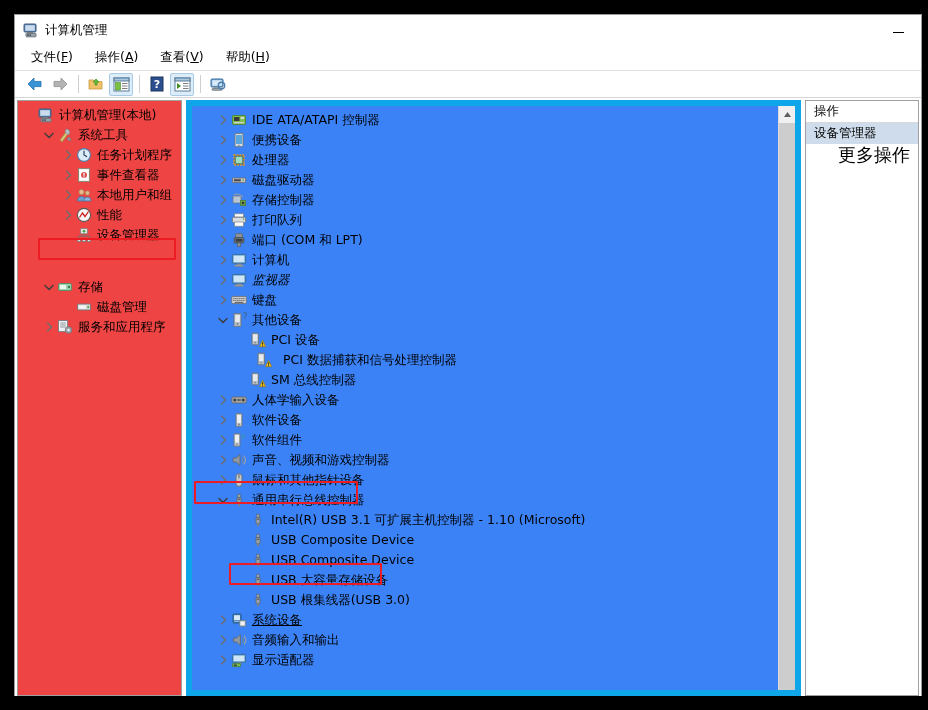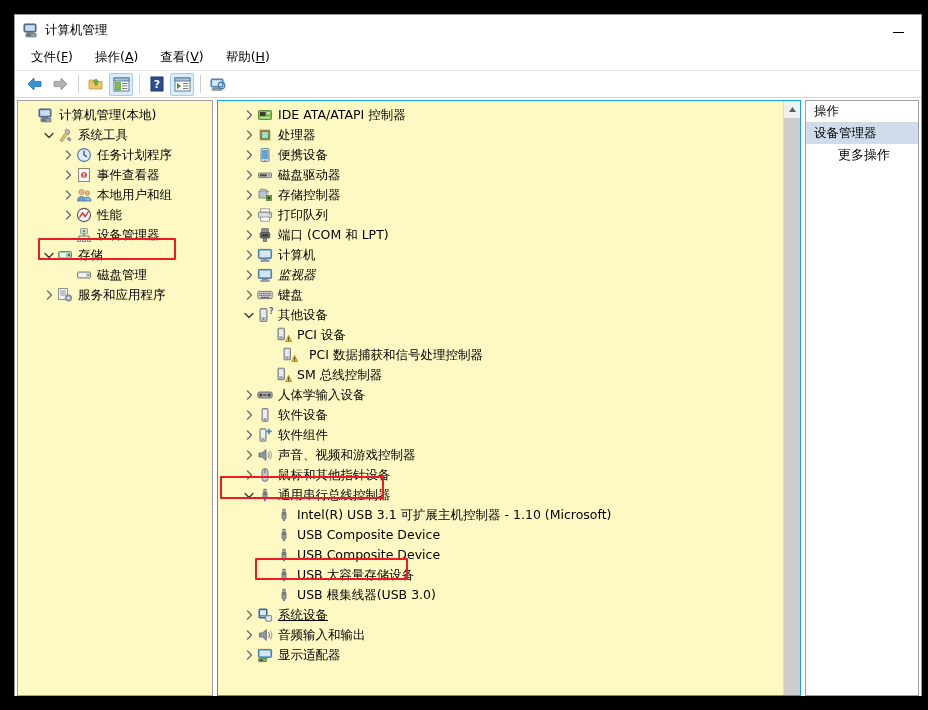--- a/index.html
+++ b/index.html
@@ -93,32 +93,32 @@
 
   
   .body {
     flex: 1 1 auto;
     display: flex;
     min-height: 0;
     background: #ffffff;
     padding: 2px 2px 0 2px;
   }
   .pane-left {
-    width: 196px;
+    width: 165px;
     border: 1px solid #a0a0a0;
-    background: #fef9c3;
+    background: #ef4444;
     overflow: hidden;
     position: relative;
     flex: 0 0 auto;
   }
   .splitter { width: 4px; flex: 0 0 auto; background: #ffffff; }
   .pane-mid {
     flex: 1 1 auto;
-    border: 1px solid #0ea5e9;
-    background: #fef9c3;
+    border: 6px solid #0ea5e9;
+    background: #3b82f6;
     position: relative;
     overflow: hidden;
     min-width: 0;
   }
   .splitter2 { width: 4px; flex: 0 0 auto; background: #ffffff; }
   .pane-right {
     width: 114px;
     border: 1px solid #a0a0a0;
     background: #ffffff;
     flex: 0 0 auto;
@@ -170,21 +170,21 @@
     background: #cfdceb;
     display: flex; align-items: center;
     padding-left: 8px;
     font-size: 12.5px;
     color: #000;
   }
   .rp-item {
     height: 21px;
     display: flex; align-items: center;
     padding-left: 32px;
-    font-size: 13px;
+    font-size: 18px;
     color: #000;
   }
 
   
   .vscroll {
     position: absolute;
     right: 0; top: 0; bottom: 0;
     width: 17px;
     background: #f0f0f0;
     border-left: 1px solid #dcdcdc;
@@ -398,21 +398,21 @@
                 <rect x="4.6" y="1.6" width="6.8" height="5.2" rx="0.7" fill="#e8e8e8" stroke="#787878" stroke-width="0.8"></rect>
                 <circle cx="8" cy="4.2" r="1.3" fill="#3aa13a"></circle>
                 <path d="M8 6.8 V9 M3 12 V9 H13 V12" stroke="#707070" stroke-width="1" fill="none"></path>
                 <rect x="1.6" y="11.6" width="3" height="3" fill="#e0e0e0" stroke="#787878" stroke-width="0.8"></rect>
                 <rect x="6.5" y="11.6" width="3" height="3" fill="#e0e0e0" stroke="#787878" stroke-width="0.8"></rect>
                 <rect x="11.4" y="11.6" width="3" height="3" fill="#e0e0e0" stroke="#787878" stroke-width="0.8"></rect>
               </svg>
             </span>
             <span class="lbl">设备管理器</span>
           </div>
-          <div class="row" style="padding-left: 23px;">
+          <div class="row" style="padding-left: 23px; margin-top: 32px;">
             <span class="twisty">
               <svg width="10" height="7" viewBox="0 0 10 7">
                 <path d="M1 1.5 L5 5.5 L9 1.5" stroke="#3c3c3c" stroke-width="1.4" fill="none" stroke-linecap="round" stroke-linejoin="round"></path>
               </svg>
             </span>
             <span class="ico">
               <svg width="16" height="16" viewBox="0 0 16 16">
                 <rect x="1.5" y="4.5" width="13" height="7" rx="1.6" fill="#9dd0ab" stroke="#4e8f62" stroke-width="0.9"></rect>
                 <rect x="3" y="6" width="6" height="4" fill="#e8f6ec"></rect>
                 <circle cx="12" cy="8" r="1.2" fill="#3b7a4e"></circle>
@@ -474,40 +474,40 @@
             <span class="lbl">IDE ATA/ATAPI 控制器</span>
           </div>
           <div class="row" style="padding-left: 23px;">
             <span class="twisty">
               <svg width="7" height="10" viewBox="0 0 7 10">
                 <path d="M1.5 1 L5.5 5 L1.5 9" stroke="#6d6d6d" stroke-width="1.4" fill="none" stroke-linecap="round" stroke-linejoin="round"></path>
               </svg>
             </span>
             <span class="ico">
               <svg width="16" height="16" viewBox="0 0 16 16">
-                <rect x="3" y="3" width="10" height="10" fill="#6b6b6b" stroke="#e8a020" stroke-width="1.4" stroke-dasharray="1.6 1.2"></rect>
-                <rect x="4.6" y="4.6" width="6.8" height="6.8" fill="#9fdcc0" stroke="#4d8a6c" stroke-width="0.7"></rect>
-              </svg>
-            </span>
-            <span class="lbl">处理器</span>
-          </div>
-          <div class="row" style="padding-left: 23px;">
-            <span class="twisty">
-              <svg width="7" height="10" viewBox="0 0 7 10">
-                <path d="M1.5 1 L5.5 5 L1.5 9" stroke="#6d6d6d" stroke-width="1.4" fill="none" stroke-linecap="round" stroke-linejoin="round"></path>
-              </svg>
-            </span>
-            <span class="ico">
-              <svg width="16" height="16" viewBox="0 0 16 16">
                 <rect x="4" y="1.4" width="8" height="13.2" rx="1.2" fill="#d8dde1" stroke="#6f767c" stroke-width="0.9"></rect>
                 <rect x="5" y="3" width="6" height="9" fill="#5aa7dd"></rect>
                 <rect x="6.8" y="12.8" width="2.4" height="0.9" rx="0.4" fill="#8c9298"></rect>
               </svg>
             </span>
             <span class="lbl">便携设备</span>
+          </div>
+          <div class="row" style="padding-left: 23px;">
+            <span class="twisty">
+              <svg width="7" height="10" viewBox="0 0 7 10">
+                <path d="M1.5 1 L5.5 5 L1.5 9" stroke="#6d6d6d" stroke-width="1.4" fill="none" stroke-linecap="round" stroke-linejoin="round"></path>
+              </svg>
+            </span>
+            <span class="ico">
+              <svg width="16" height="16" viewBox="0 0 16 16">
+                <rect x="3" y="3" width="10" height="10" fill="#6b6b6b" stroke="#e8a020" stroke-width="1.4" stroke-dasharray="1.6 1.2"></rect>
+                <rect x="4.6" y="4.6" width="6.8" height="6.8" fill="#9fdcc0" stroke="#4d8a6c" stroke-width="0.7"></rect>
+              </svg>
+            </span>
+            <span class="lbl">处理器</span>
           </div>
           <div class="row" style="padding-left: 23px;">
             <span class="twisty">
               <svg width="7" height="10" viewBox="0 0 7 10">
                 <path d="M1.5 1 L5.5 5 L1.5 9" stroke="#6d6d6d" stroke-width="1.4" fill="none" stroke-linecap="round" stroke-linejoin="round"></path>
               </svg>
             </span>
             <span class="ico">
               <svg width="16" height="16" viewBox="0 0 16 16">
                 <rect x="1.5" y="6" width="13" height="4.6" rx="0.8" fill="#c9c9c9" stroke="#6f6f6f" stroke-width="0.9"></rect>

